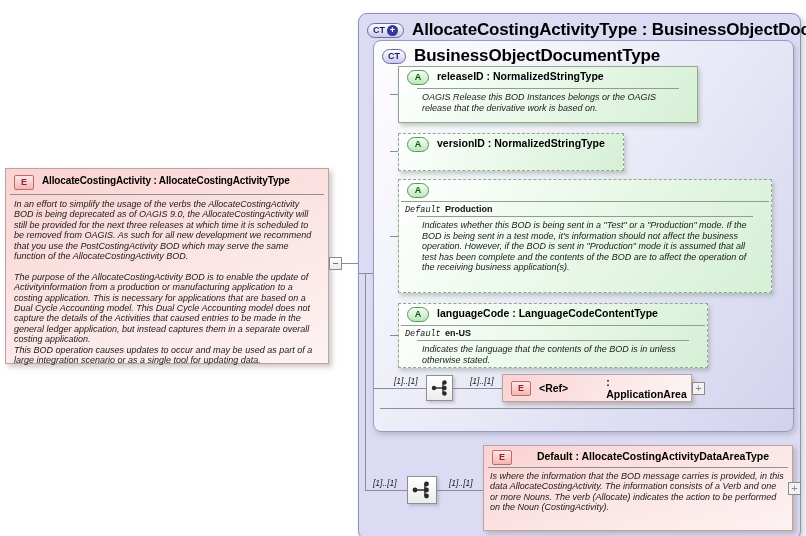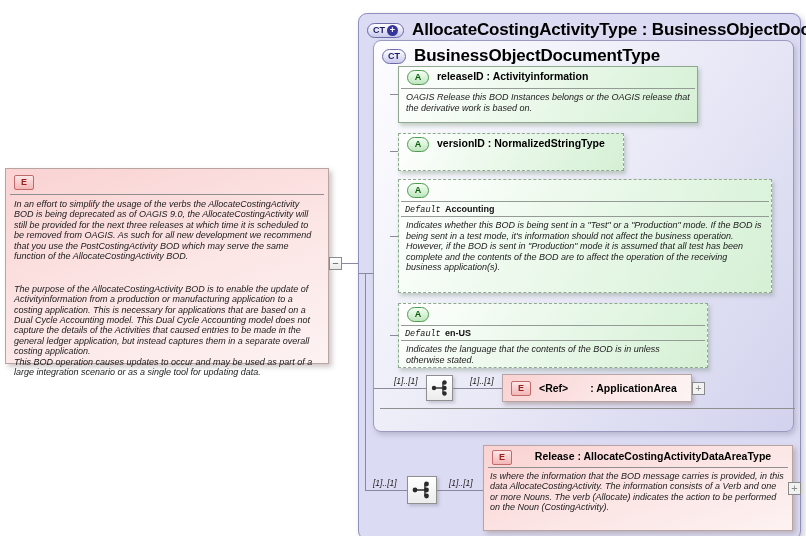--- a/index.html
+++ b/index.html
@@ -35,21 +35,21 @@
   
   .elem-box{position:absolute;box-sizing:border-box;
     background:linear-gradient(160deg,#fad2d2 0%,#fce6e6 55%,#fdf2f2 100%);
     border:1px solid #b9a4a4;box-shadow:3px 3px 5px rgba(150,130,130,.45);}
   .box-header{display:flex;align-items:flex-start;gap:8px;padding:6px 8px 4px 8px;}
   .box-title{font-size:10px;font-weight:bold;color:#000;letter-spacing:-0.15px;white-space:nowrap;}
   .box-title.big{font-size:17px;}
   .sep{border-top:1px solid #8f8f8f;margin:0 4px;}
   .doc{padding:4px 8px;font-size:9px;font-style:italic;color:#1a1a1a;line-height:1.16;}
   .doc p{margin:0;}
-  .doc p.gap{margin-bottom:22px;}
+  .doc p.gap{margin-bottom:10px;}
 
   
   .outer{position:absolute;left:358px;top:13px;width:443px;height:527px;box-sizing:border-box;
     background:#dbdbf3;border:1px solid #8f8fbe;border-radius:9px;
     box-shadow:3px 3px 6px rgba(140,140,160,.45);}
   .outer-header{display:flex;align-items:center;gap:8px;padding:6px 8px 4px 8px;}
   .inner{position:absolute;left:14px;top:26px;width:421px;height:392px;box-sizing:border-box;
     background:linear-gradient(125deg,#fdfdff 0%,#ececf8 45%,#d2d2ee 100%);
     border:1px solid #9a9ac0;border-radius:8px;box-shadow:2px 3px 5px rgba(120,120,150,.35);}
   .inner-header{display:flex;align-items:center;gap:8px;padding:5px 8px 3px 8px;}
@@ -58,41 +58,42 @@
   .attr-box{position:absolute;box-sizing:border-box;overflow:hidden;
     background:linear-gradient(125deg,#ffffff 0%,#effaef 35%,#d5f0d5 100%);
     border:1px solid #8fa88f;box-shadow:2px 3px 4px rgba(120,145,120,.4);}
   .attr-box.dashed{border-style:dashed;}
   .attr-header{display:flex;align-items:flex-start;gap:8px;padding:3px 6px 3px 8px;}
   .attr-title{font-size:10.5px;font-weight:bold;color:#000;}
   .attr-title.wrap{flex:1;text-align:center;word-break:break-all;}
   .default-row{display:flex;align-items:baseline;border-top:1px solid #949a94;margin:0 2px;padding:2px 6px 1px 4px;}
   .def-label{font-size:8.5px;font-style:italic;color:#111;width:40px;flex:none;font-family:Liberation Mono, monospace;}
   .def-value{font-size:9px;font-weight:bold;color:#111;}
-  .attr-doc{border-top:1px solid #949a94;margin:0 2px;padding:3px 5px;
+  .attr-doc{border-top:1px solid #949a94;margin:0 18px;padding:3px 5px;
     font-size:9px;font-style:italic;color:#1a1a1a;line-height:1.18;}
 
   
   .ref-box{position:absolute;box-sizing:border-box;display:flex;align-items:center;gap:8px;padding:0 6px 0 8px;
     background:linear-gradient(125deg,#fad2d2 0%,#fce8e8 60%,#fdf4f4 100%);
     border:1px solid #b9a4a4;box-shadow:2px 3px 4px rgba(150,130,130,.5);}
   .ref-name{font-size:10.5px;font-weight:bold;}
-  .ref-type{font-size:10.5px;font-weight:bold;margin-left:14px;}
+  .ref-type{font-size:10.5px;font-weight:bold;margin-left:30px;}
   .da-box{overflow:hidden;}
   .da-title{flex:1;text-align:center;word-break:break-all;}
   .inner-doc{position:absolute;font-size:9px;font-style:italic;color:#1a1a1a;line-height:1.2;}
 </style>
 </head>
 <body>
 
 <div class="page">
 
   <div class="elem-box" style="left:5px;top:168px;width:324px;height:196px;">
     <div class="box-header">
       <span class="badge-e">E</span>
+      <span class="box-title">AllocateCostingActivity : AllocateCostingActivityType</span>
     </div>
     <div class="sep"></div>
     <div class="doc">
       <p class="gap">In an effort to simplify the usage of the verbs the AllocateCostingActivity BOD is being deprecated as of OAGIS 9.0, the AllocateCostingActivity will still be provided for the next three releases at which time it is scheduled to be removed from OAGIS.  As such for all new development we recommend that you use the PostCostingActivity BOD which may serve the same function of the AllocateCostingActivity BOD.</p>
       <p>The purpose of the AllocateCostingActivity BOD is to enable the update of Activityinformation from a production or manufacturing application to a costing application.  This is necessary for applications that are based on a Dual Cycle Accounting model.  This Dual Cycle Accounting model does not capture the details of the Activities that caused entries to be made in the general ledger application, but instead captures them in a separate overall costing application.</p>
       <p>This BOD operation causes updates to occur and may be used as part of a large integration scenario or as a single tool for updating data.</p>
     </div>
   </div>
 
   <div class="collapsebox" style="left:329px;top:257px;">−</div>
@@ -121,46 +122,47 @@
       </div>
 
       <div class="hline" style="left:16px;top:53px;width:8px;"></div>
       <div class="hline" style="left:16px;top:110px;width:8px;"></div>
       <div class="hline" style="left:16px;top:195px;width:8px;"></div>
       <div class="hline" style="left:16px;top:294px;width:8px;"></div>
 
       <div class="attr-box" style="left:24px;top:25px;width:300px;height:57px;">
         <div class="attr-header">
           <span class="badge-a">A</span>
-          <span class="attr-title">releaseID : Activityinformation</span>
+          <span class="attr-title">releaseID : NormalizedStringType</span>
         </div>
         <div class="attr-doc">OAGIS Release this BOD Instances belongs or the OAGIS release that the derivative work is based on.</div>
       </div>
 
       <div class="attr-box dashed" style="left:24px;top:92px;width:226px;height:38px;">
         <div class="attr-header">
           <span class="badge-a">A</span>
           <span class="attr-title">versionID : NormalizedStringType</span>
         </div>
       </div>
 
       <div class="attr-box dashed" style="left:24px;top:138px;width:374px;height:114px;">
         <div class="attr-header">
           <span class="badge-a">A</span>
         </div>
         <div class="default-row">
           <span class="def-label">Default</span>
-          <span class="def-value">Accounting</span>
+          <span class="def-value">Production</span>
         </div>
         <div class="attr-doc">Indicates whether this BOD is being sent in a "Test" or a "Production" mode. If the BOD is being sent in a test mode, it's information should not affect the business operation. However, if the BOD is sent in "Production" mode it is assumed that all test has been complete and the contents of the BOD are to affect the operation of the receiving business application(s).</div>
       </div>
 
       <div class="attr-box dashed" style="left:24px;top:262px;width:310px;height:65px;">
         <div class="attr-header">
           <span class="badge-a">A</span>
+          <span class="attr-title">languageCode : LanguageCodeContentType</span>
         </div>
         <div class="default-row">
           <span class="def-label">Default</span>
           <span class="def-value">en-US</span>
         </div>
         <div class="attr-doc">Indicates the language that the contents of the BOD is in unless otherwise stated.</div>
       </div>
 
       <div class="hline" style="left:0;top:347px;width:52px;"></div>
       <div class="hline" style="left:79px;top:347px;width:49px;"></div>
@@ -195,21 +197,21 @@
         <circle cx="15.5" cy="4" r="2.4" fill="#2a2a2a"></circle>
         <circle cx="15.5" cy="10" r="2.4" fill="#2a2a2a"></circle>
         <circle cx="15.5" cy="16" r="2.4" fill="#2a2a2a"></circle>
       </svg>
     </div>
     <span class="card" style="left:90px;top:464px;">[1]..[1]</span>
 
     <div class="elem-box da-box" style="left:124px;top:431px;width:310px;height:86px;">
       <div class="box-header" style="padding:4px 6px 2px 8px;">
         <span class="badge-e">E</span>
-        <span class="attr-title da-title">Release : AllocateCostingActivityDataAreaType</span>
+        <span class="attr-title da-title">Default : AllocateCostingActivityDataAreaType</span>
       </div>
       <div class="sep"></div>
       <div class="doc" style="padding:3px 6px;font-size:9px;">Is where the information that the BOD message carries is provided, in this data AllocateCostingActivity. The information consists of a Verb and one or more Nouns. The verb (Allocate) indicates the action to be performed on the Noun (CostingActivity).</div>
     </div>
     <div class="plusbox" style="left:429px;top:468px;">+</div>
   </div>
 
 </div>
 
 </body></html>

